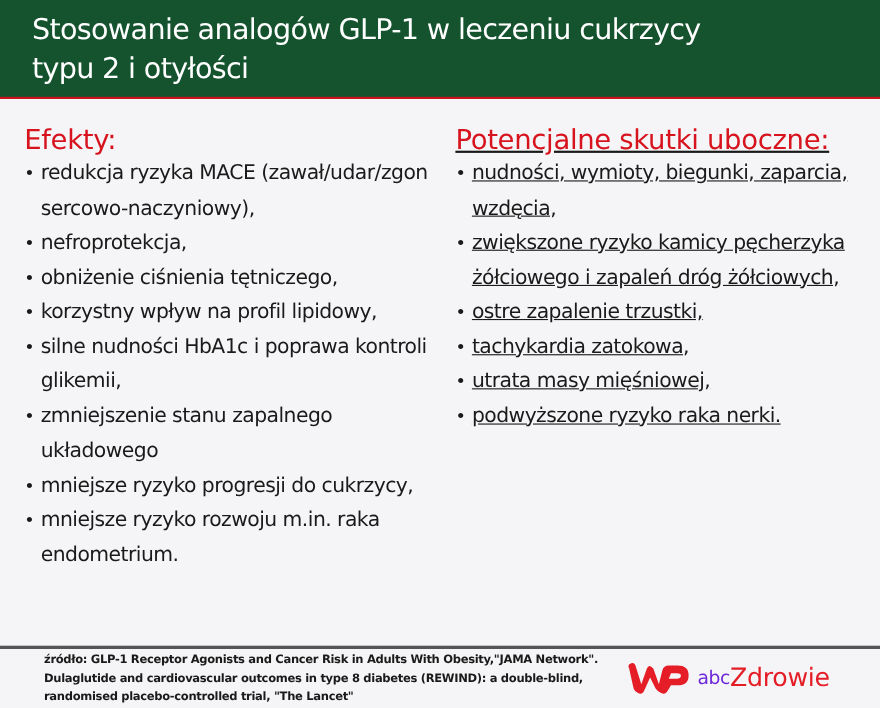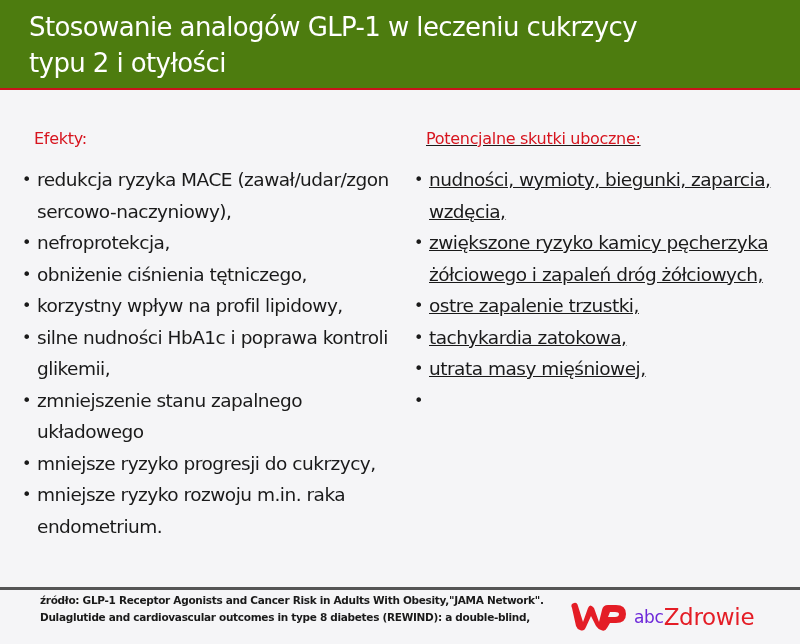--- a/index.html
+++ b/index.html
@@ -5,37 +5,37 @@
   html, body { margin: 0; padding: 0; }
   body {
     width: 800px; height: 644px; overflow: hidden;
     background: #f5f5f7;
     font-family: "DejaVu Sans", sans-serif;
     position: relative;
     color: #1a1a1a;
   }
   .header {
     position: absolute; left: 0; top: 0; width: 800px; height: 88px;
-    background: #4d7c0f;
+    background: #14532d;
     border-bottom: 2px solid #c8141c;
   }
   .header .title {
     position: absolute; left: 29px; top: 9px; width: 740px;
     color: #ffffff; font-size: 26px; line-height: 36px;
     letter-spacing: -0.6px;
     font-family: "DejaVu Sans", sans-serif;
   }
   .col {
     position: absolute; top: 114px;
   }
   .col.left { left: 22px; width: 380px; }
   .col.right { left: 414px; width: 384px; text-decoration: underline; }
   .col h2 {
-    margin: 12px; color: #d7141e; font-weight: normal;
-    font-size: 16px; line-height: 26px; letter-spacing: -0.3px;
+    margin: 0; color: #d7141e; font-weight: normal;
+    font-size: 25px; line-height: 26px; letter-spacing: -0.3px;
   }
   .col ul { list-style: none; margin: 2px 0 0 0; padding: 0; }
   .col li {
     position: relative; padding-left: 15px;
     font-size: 18.5px; line-height: 31.5px; letter-spacing: -0.5px;
     color: #1a1a1a;
   }
   .col li .bullet {
     position: absolute; left: 0; top: 0; font-size: 16px;
   }
@@ -82,29 +82,30 @@
 </div>
 
 <div class="col right">
   <h2>Potencjalne skutki uboczne:</h2>
   <ul>
     <li><span class="bullet">•</span><span>nudności, wymioty, biegunki, zaparcia, wzdęcia,</span></li>
     <li><span class="bullet">•</span><span>zwiększone ryzyko kamicy pęcherzyka żółciowego i zapaleń dróg żółciowych,</span></li>
     <li><span class="bullet">•</span><span>ostre zapalenie trzustki,</span></li>
     <li><span class="bullet">•</span><span>tachykardia zatokowa,</span></li>
     <li><span class="bullet">•</span><span>utrata masy mięśniowej,</span></li>
-    <li><span class="bullet">•</span></li>
+    <li><span class="bullet">•</span><span>podwyższone ryzyko raka nerki.</span></li>
   </ul>
 </div>
 
 <div class="separator"></div>
 
 <div class="source">
   <div>źródło: GLP-1 Receptor Agonists and Cancer Risk in Adults With Obesity,"JAMA Network".</div>
   <div>Dulaglutide and cardiovascular outcomes in type 8 diabetes (REWIND): a double-blind,</div>
+  <div>randomised placebo-controlled trial, "The Lancet"</div>
 </div>
 
 <div class="logo">
   <svg width="60" height="34" viewBox="0 0 60 34">
     <path d="M4 8 Q2 4 6 3 Q9 2 10 6 L15 22 L20 8 Q22 3 26 8 L31 22 L34 10 Q35 5 40 5 L48 5 Q58 5 58 14 Q58 23 48 23 L42 23 L39 28 Q37 32 33 30 Q30 29 28 26 L23 16 L18 27 Q16 32 12 30 Q9 29 8 26 Z M42 12 L40 17 L47 17 Q51 17 51 14 Q51 12 47 12 Z" fill="#e41d26"></path>
   </svg>
   <span class="abc">abc</span>
     <span class="zd">Zdrowie</span>
 </div>
 

